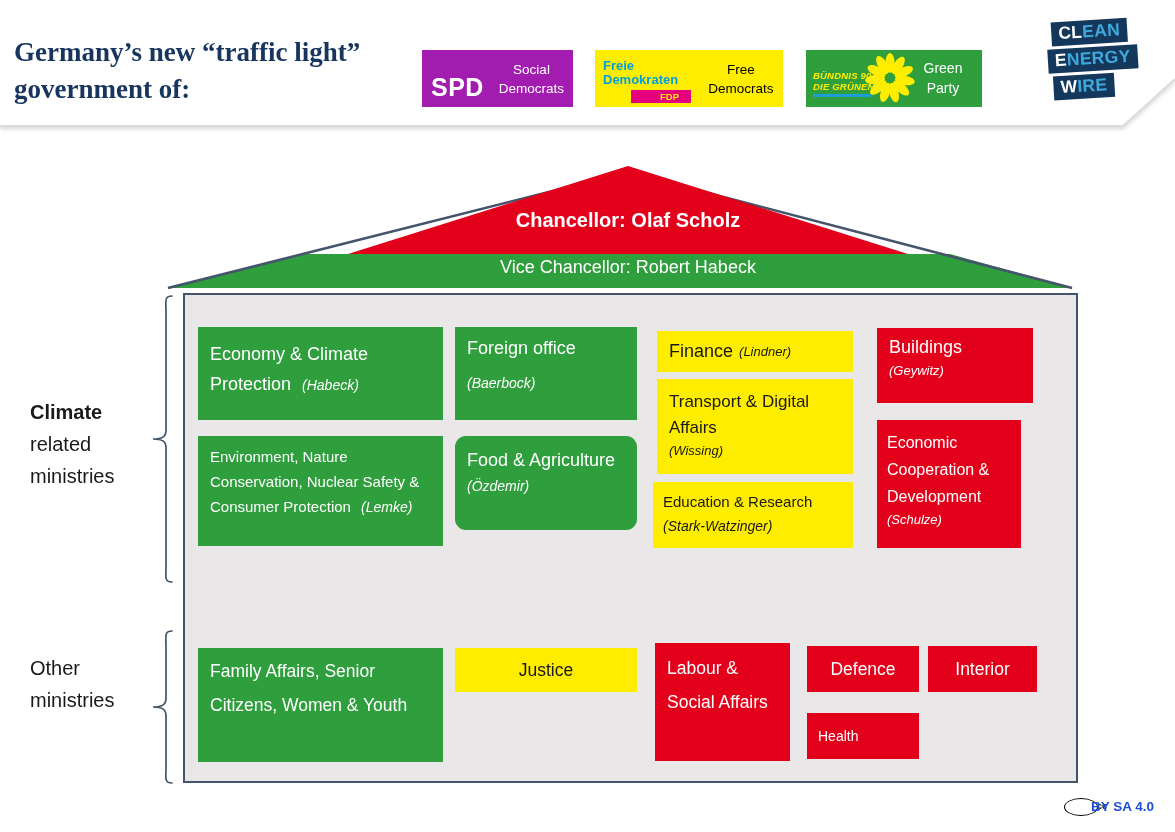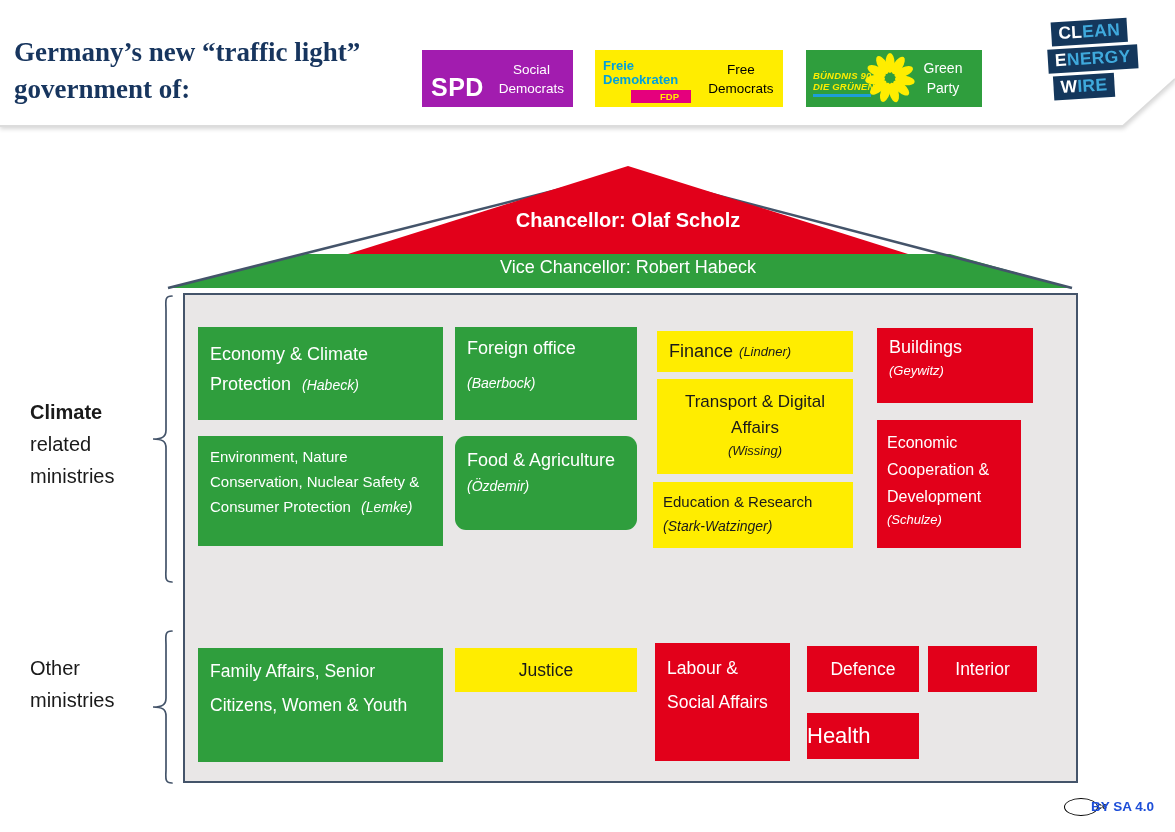--- a/index.html
+++ b/index.html
@@ -199,21 +199,21 @@
   <div class="box yellow vcenter" style="left:657px;top:331px;width:196px;height:41px;padding-left:12px;font-size:18px;">
     <span>Finance</span>
     <span class="minister inline" style="font-size:13px;">(Lindner)</span>
   </div>
 
   <div class="box red" style="left:877px;top:328px;width:156px;height:75px;padding:9px 12px;font-size:18px;">
     <span>Buildings</span>
     <span class="minister blockm" style="font-size:13px;margin-top:5px;">(Geywitz)</span>
   </div>
 
-  <div class="box yellow" style="left:657px;top:379px;width:196px;height:95px;padding:10px 12px;font-size:17px;line-height:26px;text-align:center;">
+  <div class="box yellow" style="left:657px;top:379px;width:196px;height:95px;padding:10px 12px;font-size:17px;line-height:26px;">
     <span>Transport &amp; Digital Affairs</span>
     <span class="minister blockm" style="font-size:13px;line-height:20px;">(Wissing)</span>
   </div>
 
   <div class="box green" style="left:198px;top:436px;width:245px;height:110px;padding:8px 12px;font-size:15px;line-height:25px;">
     <span>Environment, Nature Conservation, Nuclear Safety &amp; Consumer Protection</span>
     <span class="minister inline" style="font-size:14px;">(Lemke)</span>
   </div>
 
   <div class="box green" style="left:455px;top:436px;width:182px;height:94px;padding:10px 12px;font-size:18px;line-height:29px;border-radius:11px;">
@@ -244,20 +244,20 @@
   </div>
 
   <div class="box red center" style="left:807px;top:646px;width:112px;height:46px;font-size:17.5px;">
     <span>Defence</span>
   </div>
 
   <div class="box red center" style="left:928px;top:646px;width:109px;height:46px;font-size:17.5px;">
     <span>Interior</span>
   </div>
 
-  <div class="box red vcenter" style="left:807px;top:713px;width:112px;height:46px;font-size:22px;">
+  <div class="box red vcenter" style="left:807px;top:713px;width:112px;height:46px;padding-left:11px;font-size:14px;">
     <span>Health</span>
   </div>
 
   <span class="cc-icon">cc</span>
   <span class="license">BY SA 4.0</span>
 
 </div>
 
 </body></html>

